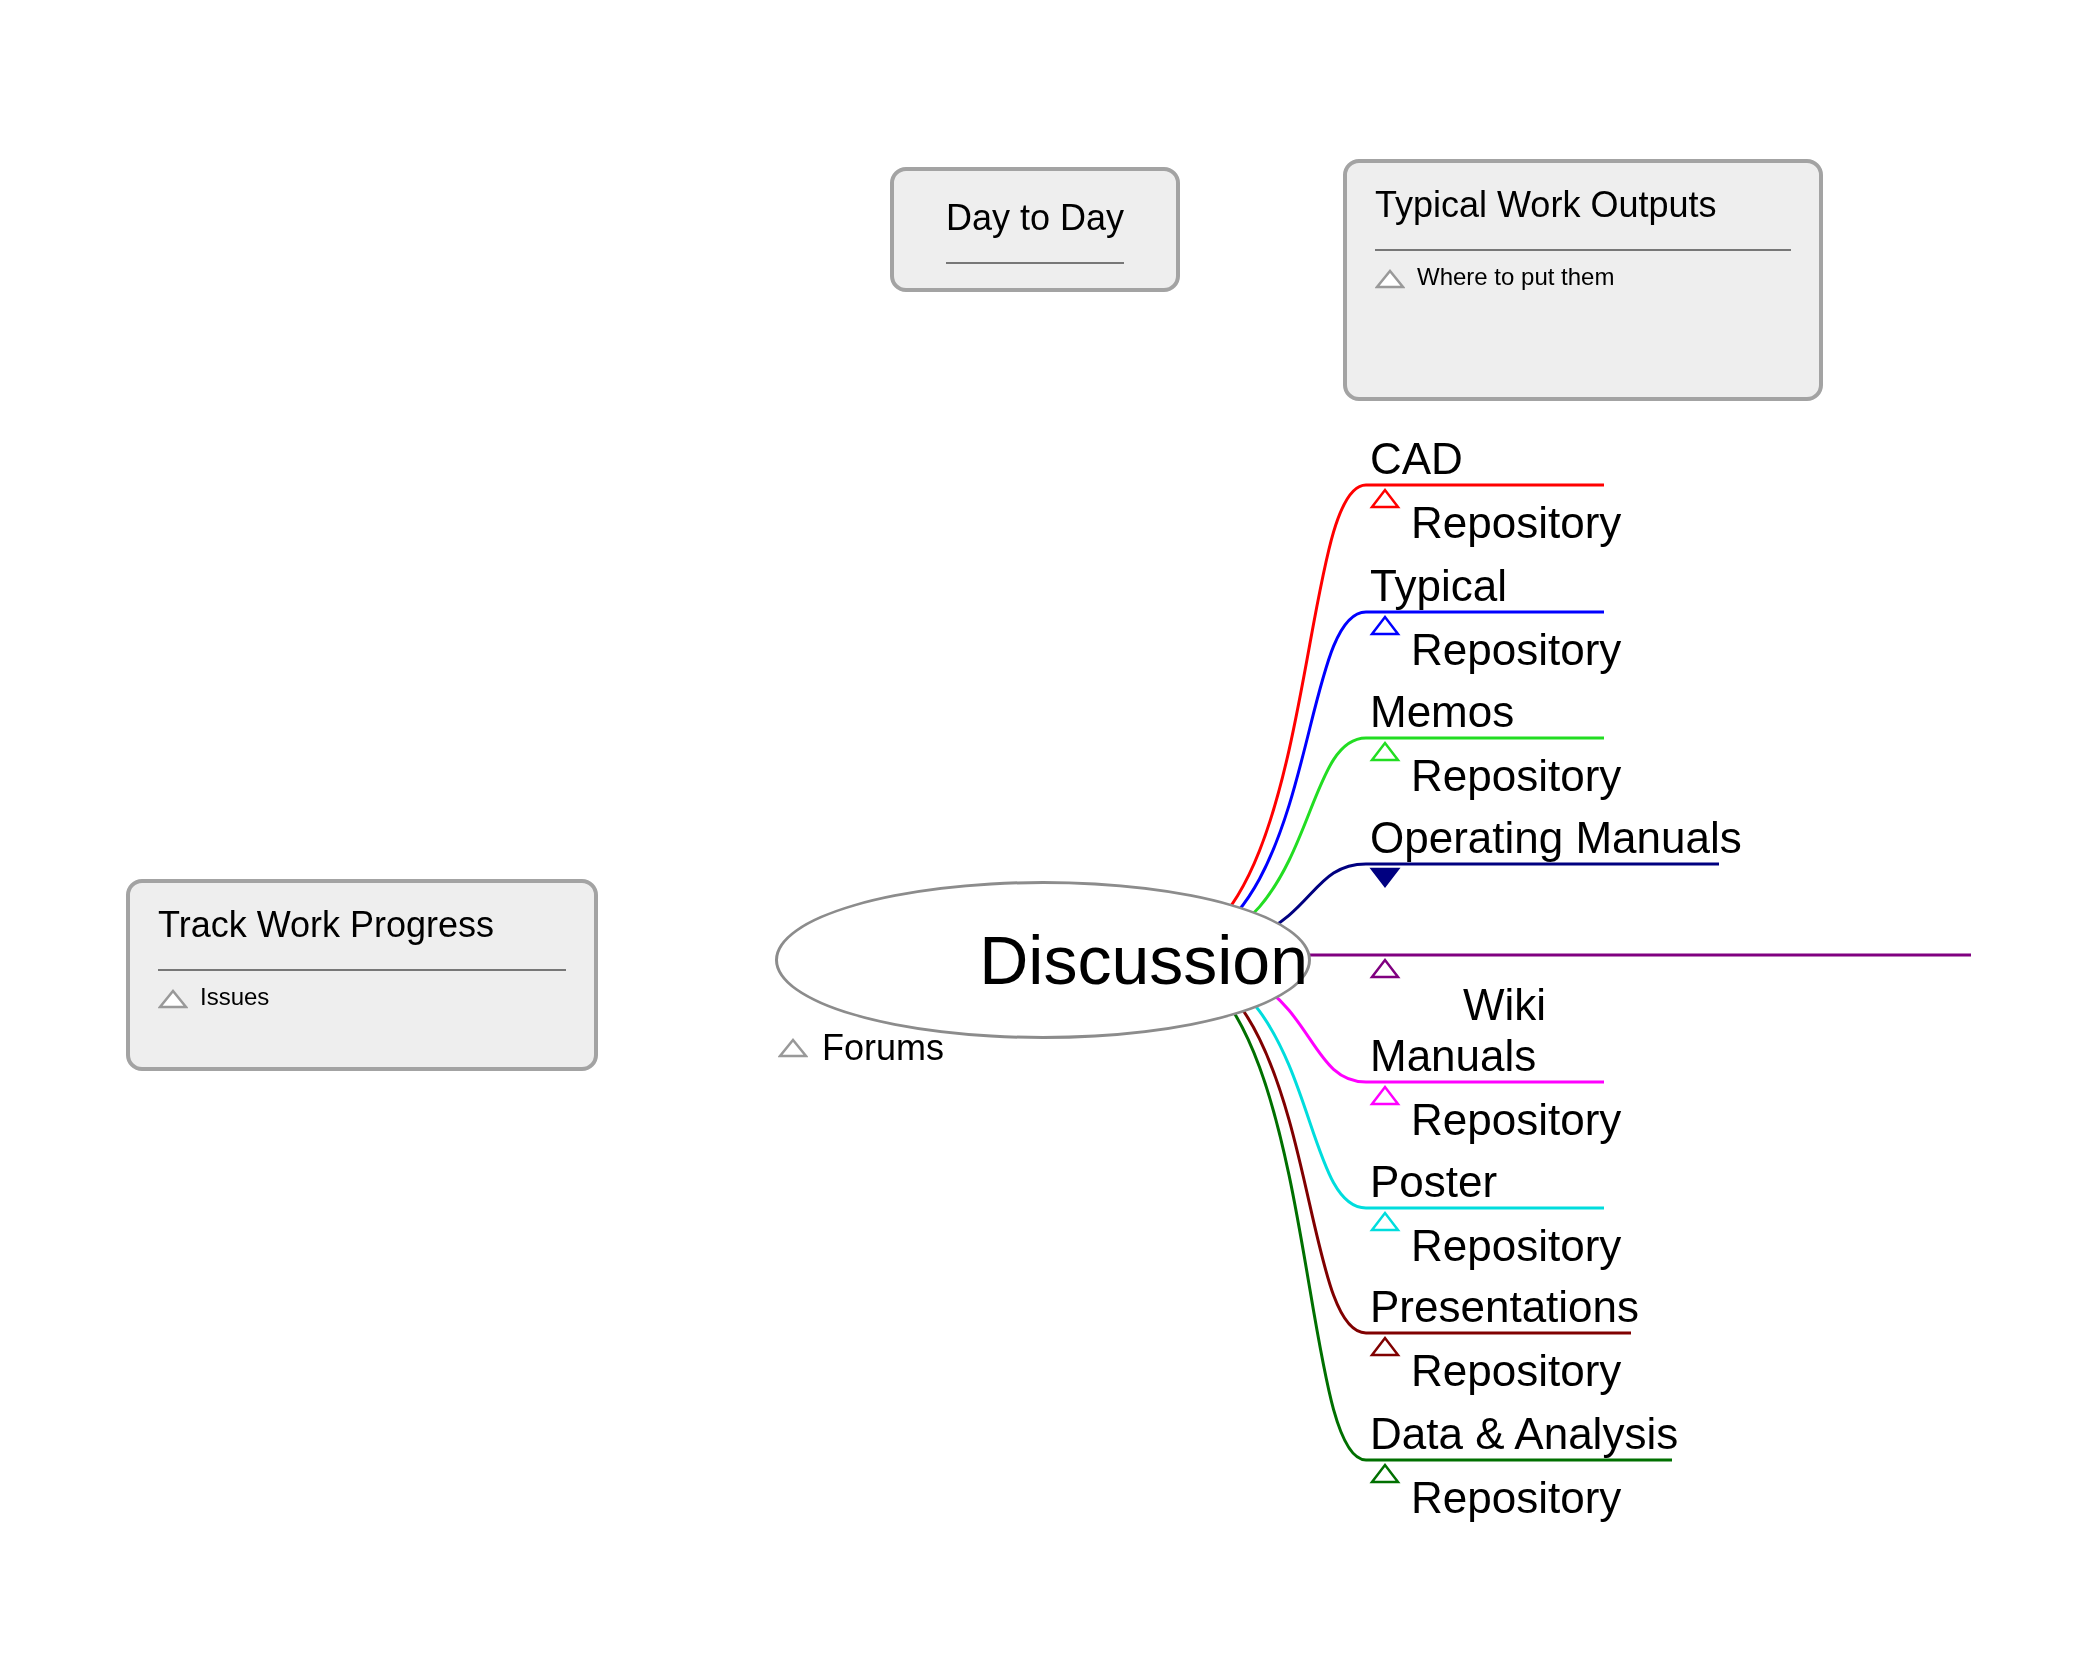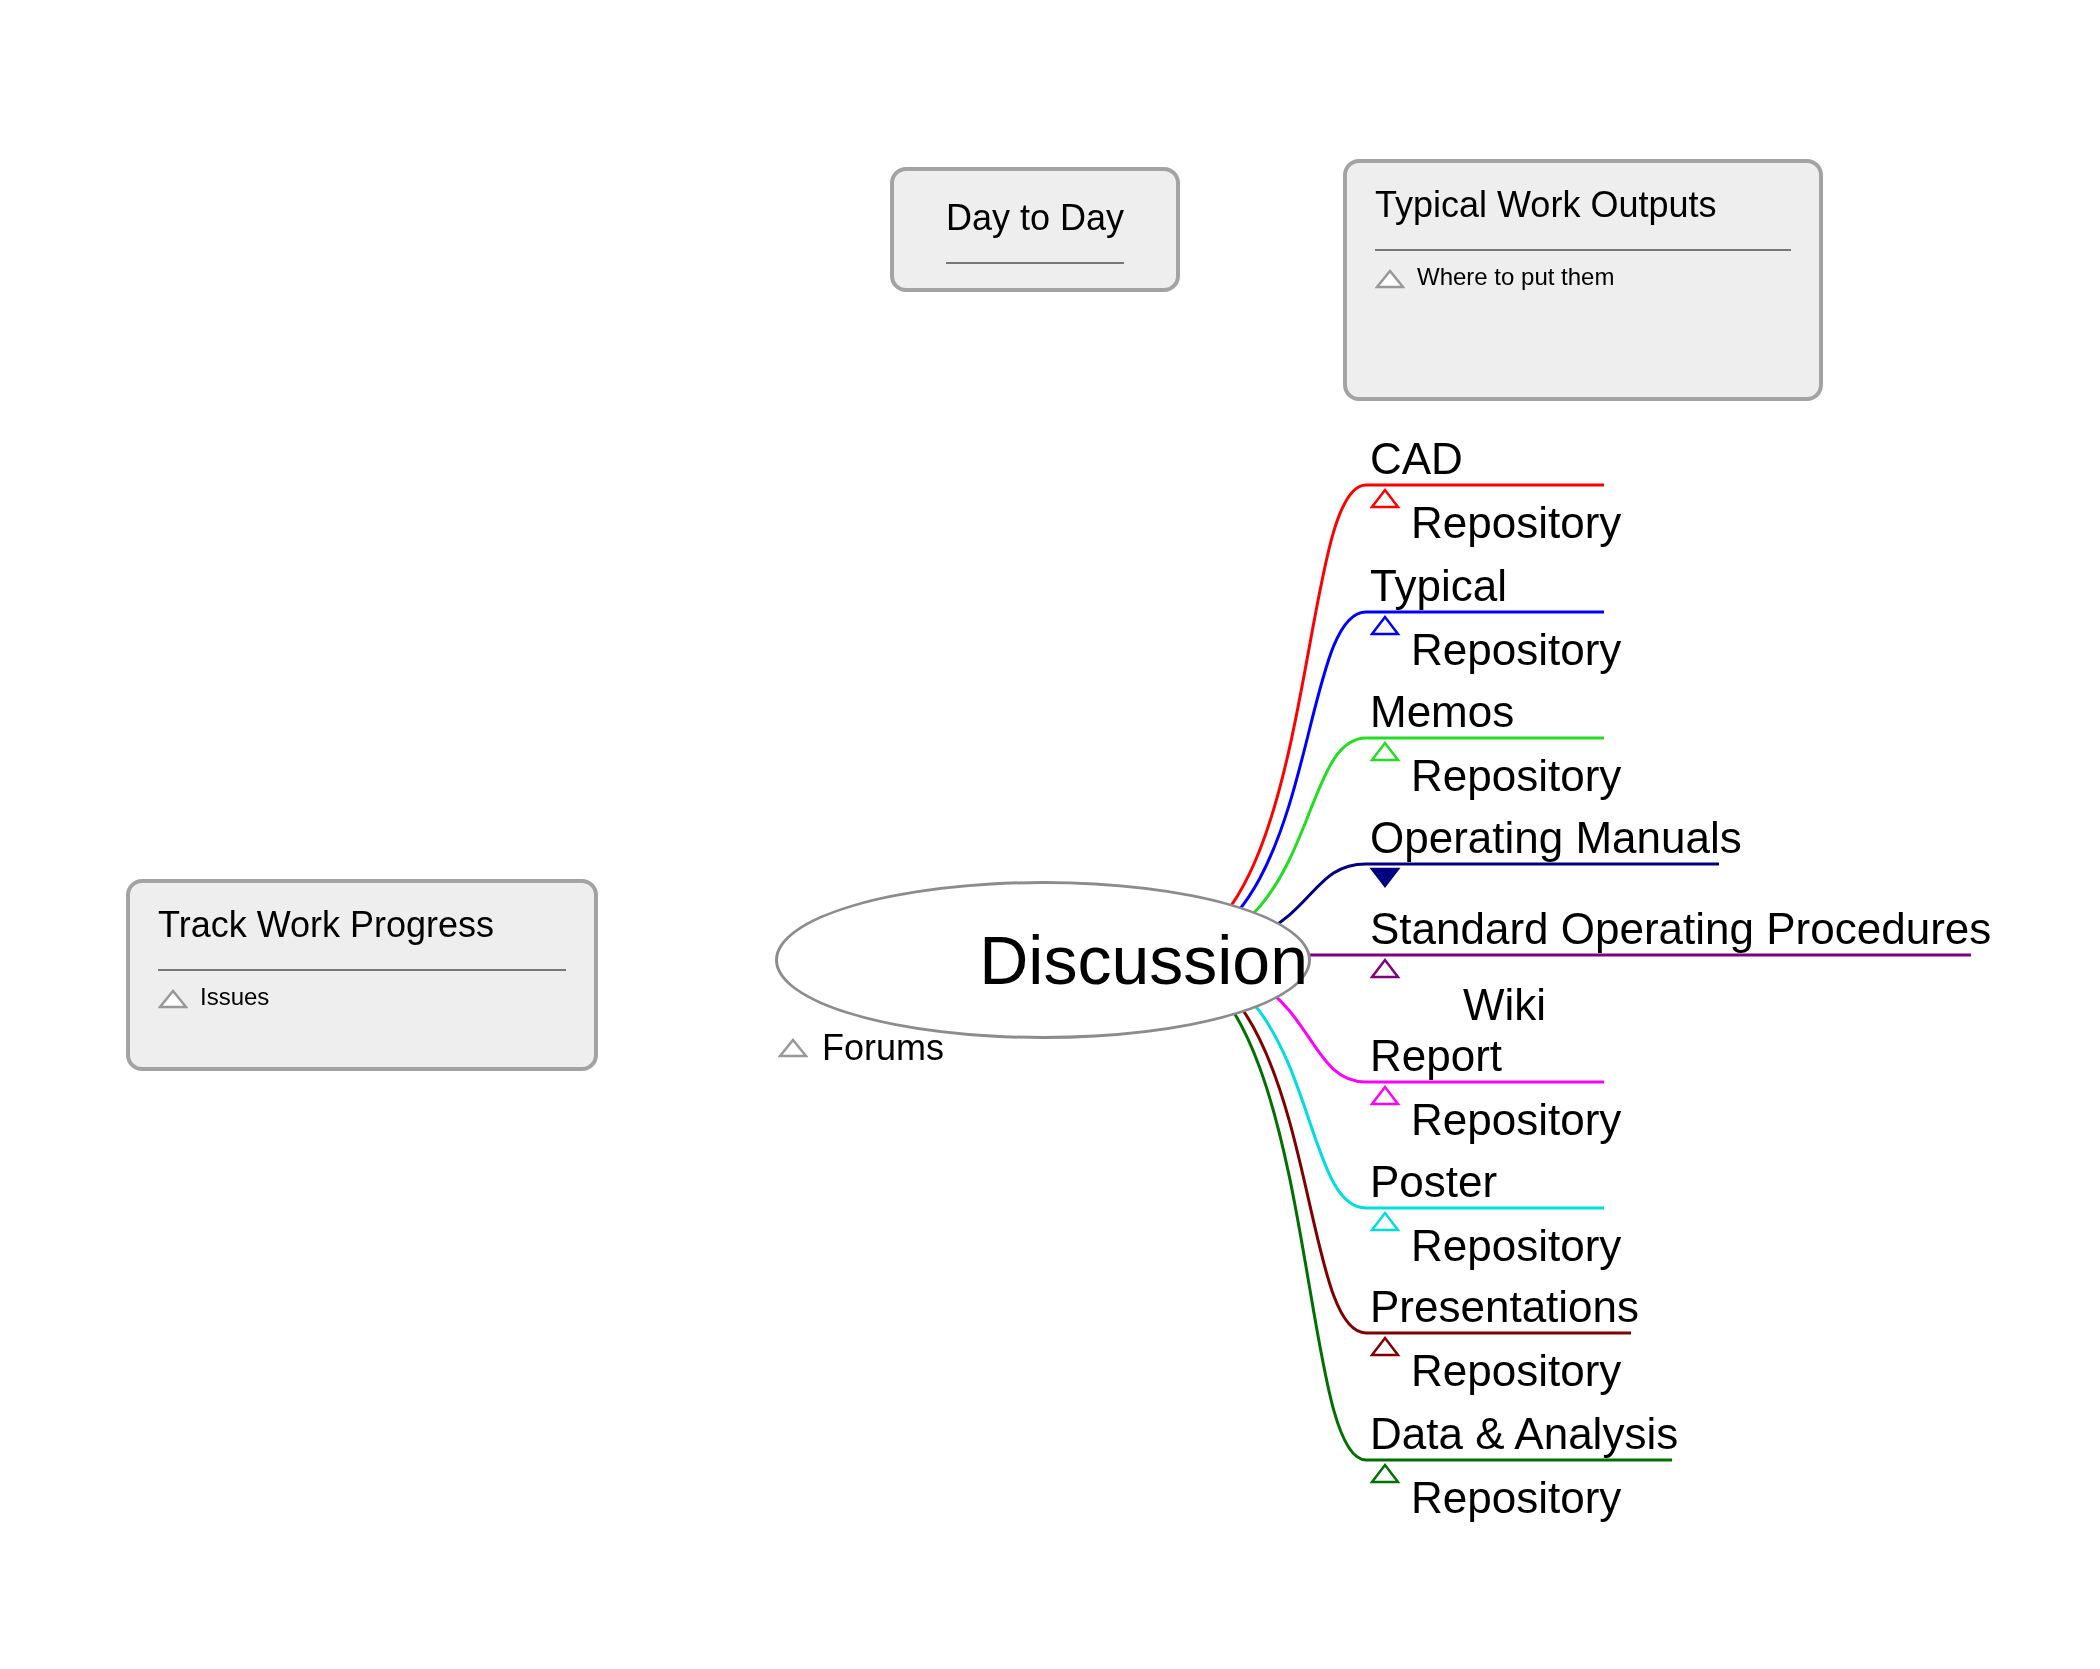--- a/index.html
+++ b/index.html
@@ -88,23 +88,22 @@
   </div>
 
   <div id="branch-labels">
       <div class="branch-label" style="left: 1370px; top: 437px;">CAD</div>
       <div class="branch-label" style="left: 1411px; top: 501px;">Repository</div>
       <div class="branch-label" style="left: 1370px; top: 564px;">Typical</div>
       <div class="branch-label" style="left: 1411px; top: 628px;">Repository</div>
       <div class="branch-label" style="left: 1370px; top: 690px;">Memos</div>
       <div class="branch-label" style="left: 1411px; top: 754px;">Repository</div>
       <div class="branch-label" style="left: 1370px; top: 816px;">Operating Manuals</div>
-      <div class="branch-label" style="left: 1370px; top: 907px;">Standard Operating Procedures</div>
       <div class="branch-label" style="left: 1463px; top: 971px; margin-top: 12px;">Wiki</div>
-      <div class="branch-label" style="left: 1370px; top: 1034px;">Report</div>
+      <div class="branch-label" style="left: 1370px; top: 1034px;">Manuals</div>
       <div class="branch-label" style="left: 1411px; top: 1098px;">Repository</div>
       <div class="branch-label" style="left: 1370px; top: 1160px;">Poster</div>
       <div class="branch-label" style="left: 1411px; top: 1224px;">Repository</div>
       <div class="branch-label" style="left: 1370px; top: 1285px;">Presentations</div>
       <div class="branch-label" style="left: 1411px; top: 1349px;">Repository</div>
       <div class="branch-label" style="left: 1370px; top: 1412px;">Data &amp; Analysis</div>
       <div class="branch-label" style="left: 1411px; top: 1476px;">Repository</div>
     </div>
 
 </div>

